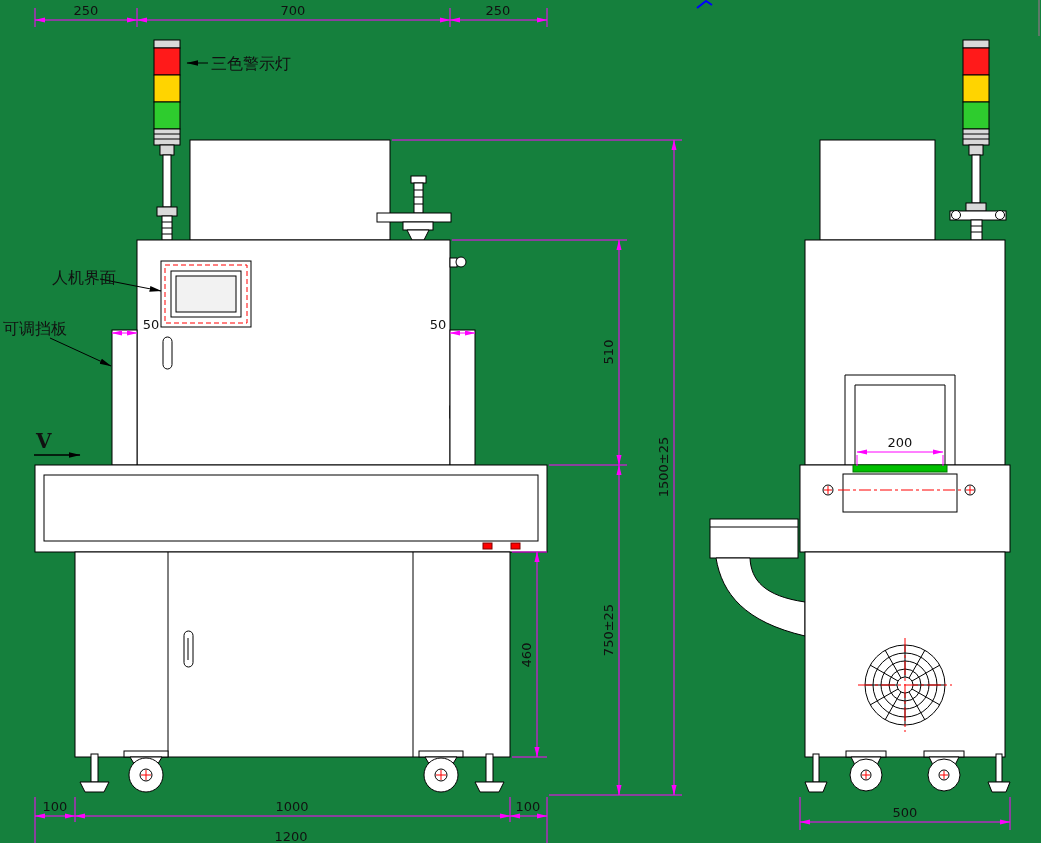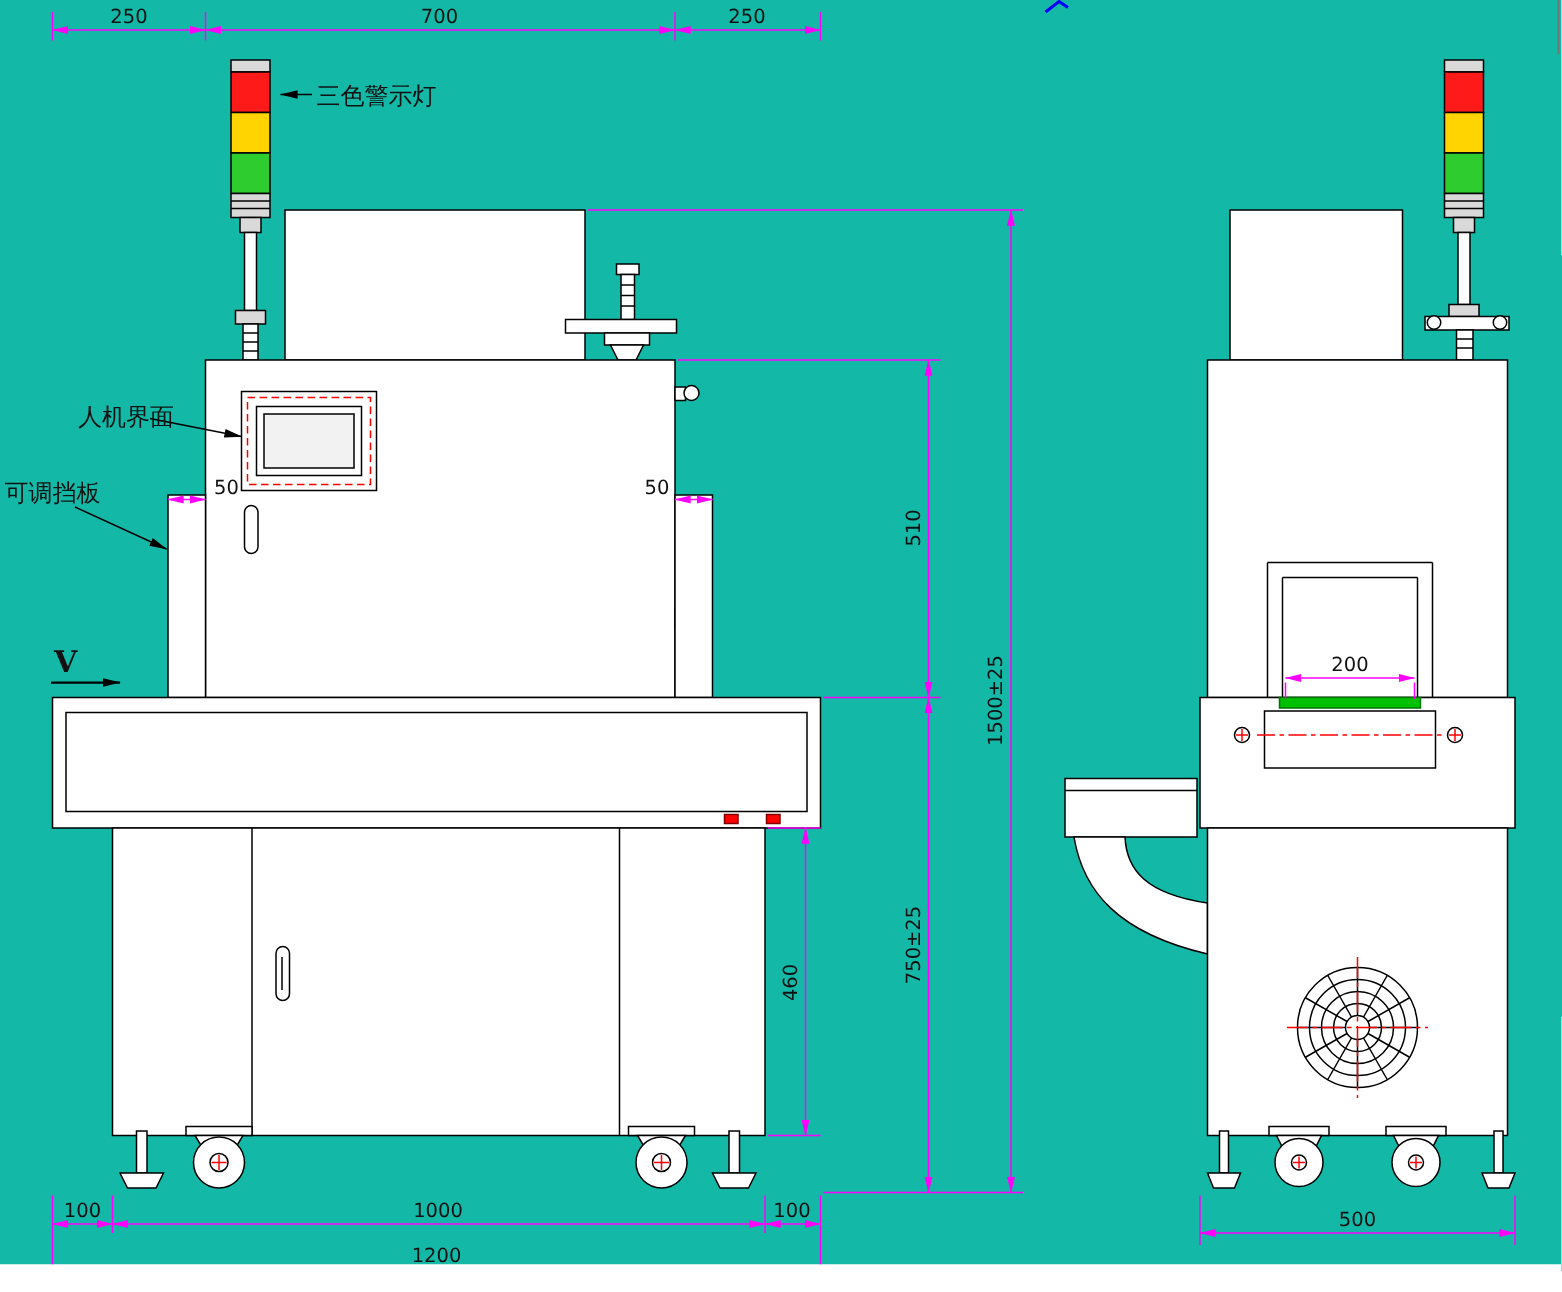--- a/index.html
+++ b/index.html
@@ -1,16 +1,16 @@
 <!DOCTYPE html>
 <html><head>
 <meta charset="utf-8">
 <style>
   html,body{margin:0;padding:0;background:#ffffff;}
-  .canvas{position:relative;width:1041px;height:843px;background:#14b8a6;overflow:hidden;}
+  .canvas{position:relative;width:1041px;height:843px;background:#15803d;overflow:hidden;}
   svg{display:block;}
   .ln{fill:none;stroke:#000;stroke-width:1;}
   .fw{fill:#ffffff;stroke:#000;stroke-width:1;}
   .fg{fill:#d9d9d9;stroke:#000;stroke-width:1;}
   .scr{fill:#f2f2f2;stroke:#000;stroke-width:1;}
   .dim{fill:none;stroke:#FF00FF;stroke-width:1;}
   .dimt{font:13px "DejaVu Sans", sans-serif;fill:#111;}
   .lbl{font:16px "DejaVu Sans", sans-serif;fill:#111;}
   .vtxt{font:bold 20px "DejaVu Serif", serif;fill:#111;}
   .redln{stroke:#FF0000;fill:none;stroke-width:1;}

